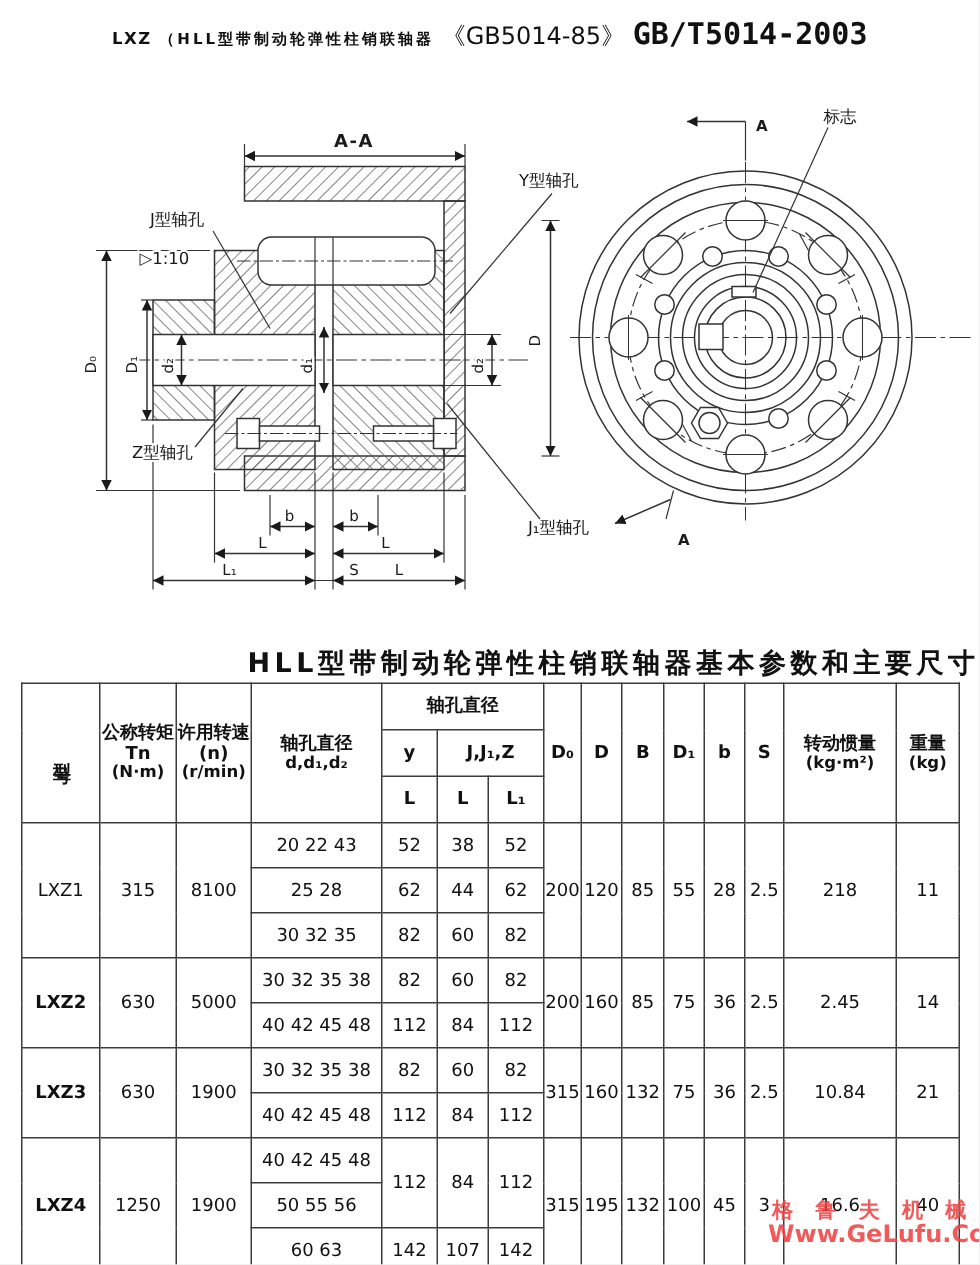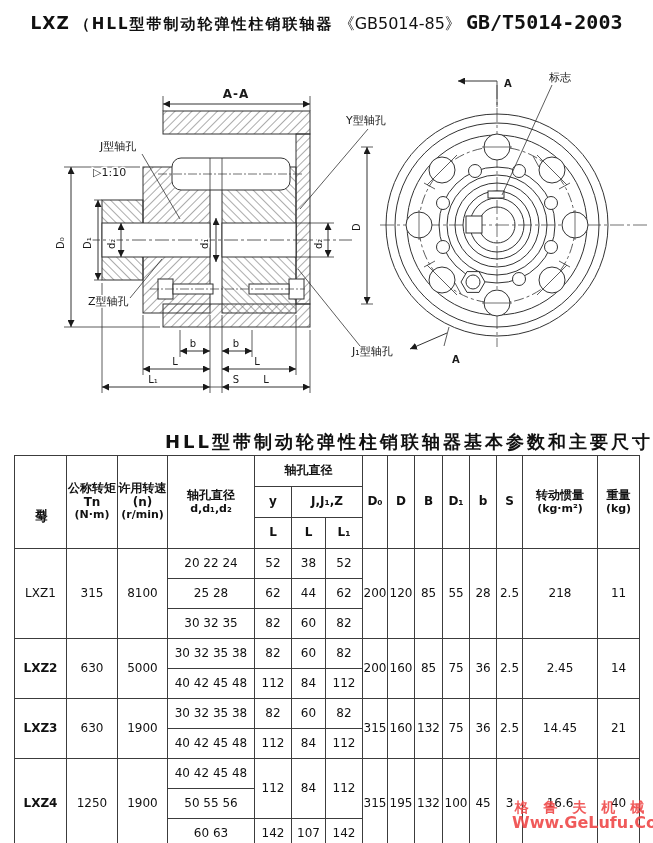--- a/index.html
+++ b/index.html
@@ -1,21 +1,21 @@
 <!DOCTYPE html>
 <html><head>
 <meta charset="utf-8">
 <style>
   html,body{margin:0;padding:0;background:#e8e8e8;}
   #page{position:relative;width:653px;height:843px;background:#ffffff;overflow:hidden;
         font-family:"DejaVu Sans","Liberation Sans",sans-serif;color:#111;}
   
   .main-title{position:absolute;top:10px;left:0;width:100%;text-align:center;white-space:nowrap;}
-  .main-title .t-model{font-weight:bold;font-size:17px;letter-spacing:1px;}
-  .main-title .t-name{font-weight:bold;font-size:15px;letter-spacing:2px;}
+  .main-title .t-model{font-weight:bold;font-size:11px;letter-spacing:1px;}
+  .main-title .t-name{font-weight:bold;font-size:10px;letter-spacing:2px;}
   .main-title .t-old{font-size:16px;letter-spacing:0;}
   .main-title .t-new{font-weight:bold;font-size:20px;font-family:"DejaVu Sans Mono","Liberation Mono",monospace;}
   
   svg{position:absolute;left:0;top:57px;}
   svg text{font-family:"DejaVu Sans","Liberation Sans",sans-serif;fill:#1a1a1a;}
   svg .halo{paint-order:stroke;stroke:#fff;stroke-width:3px;}
   
   .tbl-title{position:absolute;top:430px;left:0;width:100%;text-align:right;
              font-size:18px;font-weight:600;letter-spacing:3px;}
   table.spec{position:absolute;top:455px;left:14px;width:625px;border-collapse:collapse;
@@ -280,21 +280,21 @@
     <tr class="hrow">
       <td>L</td>
       <td>L</td>
       <td>L₁</td>
     </tr>
 
     <tr>
       <td rowspan="3" style="font-weight:normal">LXZ1</td>
       <td rowspan="3">315</td>
       <td rowspan="3">8100</td>
-      <td>20 22 24</td>
+      <td>20 22 43</td>
       <td>52</td>
       <td>38</td>
       <td>52</td>
       <td rowspan="3">200</td>
       <td rowspan="3">120</td>
       <td rowspan="3">85</td>
       <td rowspan="3">55</td>
       <td rowspan="3">28</td>
       <td rowspan="3">2.5</td>
       <td rowspan="3">218</td>
@@ -344,21 +344,21 @@
       <td>30 32 35 38</td>
       <td>82</td>
       <td>60</td>
       <td>82</td>
       <td rowspan="2">315</td>
       <td rowspan="2">160</td>
       <td rowspan="2">132</td>
       <td rowspan="2">75</td>
       <td rowspan="2">36</td>
       <td rowspan="2">2.5</td>
-      <td rowspan="2">14.45</td>
+      <td rowspan="2">10.84</td>
       <td rowspan="2">21</td>
     </tr>
     <tr>
       <td>40 42 45 48</td>
       <td>112</td>
       <td>84</td>
       <td>112</td>
     </tr>
 
     <tr>

